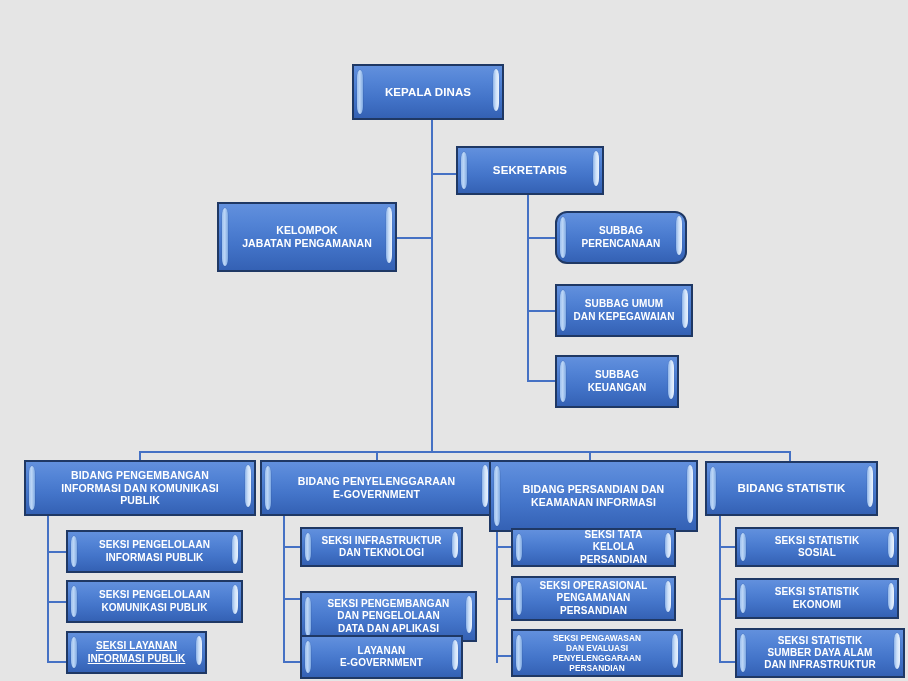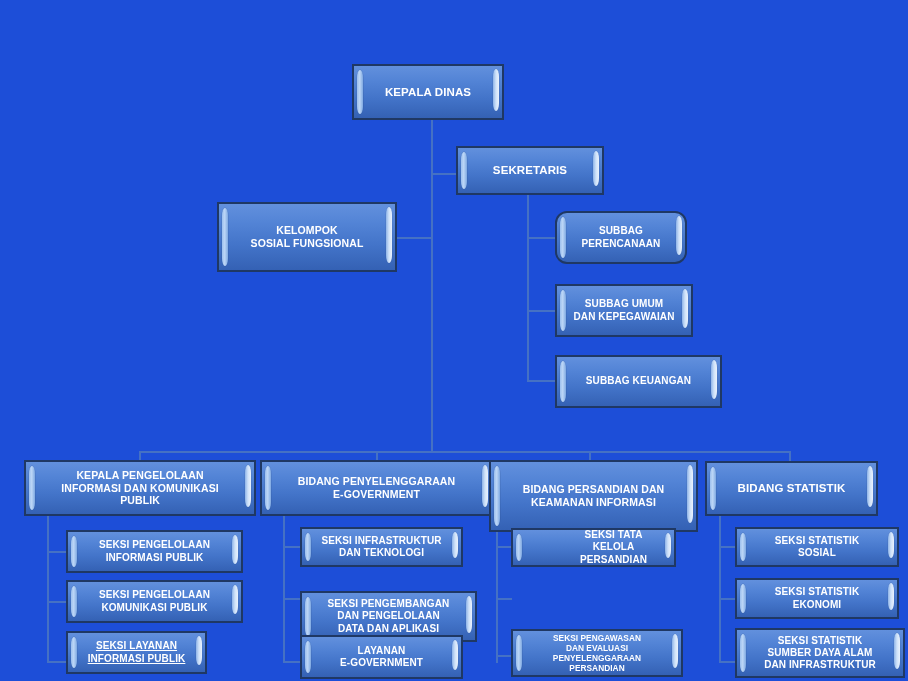--- a/index.html
+++ b/index.html
@@ -10,21 +10,21 @@
   }
   body {
     font-family: "Liberation Sans", sans-serif;
     -webkit-font-smoothing: antialiased;
   }
 
   #chart {
     position: relative;
     width: 908px;
     height: 681px;
-    background: #1d4ed8;
+    background: #e5e5e5;
     overflow: hidden;
   }
 
   
   .line {
     position: absolute;
     background: #4571c4;
   }
   .line.v { width: 2px; }
   .line.h { height: 2px; }
@@ -128,39 +128,39 @@
   <div class="node t-lg" style="left:352px; top:64px; width:152px; height:56px;">
     <span class="label">KEPALA DINAS</span>
   </div>
 
   <div class="node t-lg" style="left:456px; top:146px; width:148px; height:49px;justify-content:center;">
     <span class="label">SEKRETARIS</span>
   </div>
 
   <div class="node t-md" style="left:217px; top:202px; width:180px; height:70px;">
     <span class="label">KELOMPOK
-SOSIAL FUNGSIONAL</span>
+JABATAN PENGAMANAN</span>
   </div>
 
   <div class="node t-sm" style="left:555px; top:211px; width:132px; height:53px;border-radius:12px;">
     <span class="label">SUBBAG
 PERENCANAAN</span>
   </div>
 
   <div class="node t-sm" style="left:555px; top:284px; width:138px; height:53px;">
     <span class="label">SUBBAG  UMUM
 DAN KEPEGAWAIAN</span>
   </div>
 
-  <div class="node t-sm" style="left:555px; top:355px; width:167px; height:53px;text-align:right;">
+  <div class="node t-sm" style="left:555px; top:355px; width:124px; height:53px;">
     <span class="label">SUBBAG  KEUANGAN</span>
   </div>
 
   <div class="node t-md" style="left:24px; top:460px; width:232px; height:56px;">
-    <span class="label">KEPALA PENGELOLAAN
+    <span class="label">BIDANG PENGEMBANGAN
 INFORMASI DAN KOMUNIKASI
 PUBLIK</span>
   </div>
   <div class="node t-sm" style="left:66px; top:530px; width:177px; height:43px;">
     <span class="label">SEKSI PENGELOLAAN
 INFORMASI PUBLIK</span>
   </div>
   <div class="node t-sm" style="left:66px; top:580px; width:177px; height:43px;">
     <span class="label">SEKSI PENGELOLAAN
 KOMUNIKASI PUBLIK</span>
@@ -189,20 +189,24 @@
   </div>
 
   <div class="node t-md" style="left:489px; top:460px; width:209px; height:72px;">
     <span class="label">BIDANG PERSANDIAN DAN
 KEAMANAN INFORMASI</span>
   </div>
   <div class="node t-sm" style="left:511px; top:528px; width:165px; height:39px;padding-left:40px;">
     <span class="label">SEKSI TATA KELOLA
 PERSANDIAN</span>
   </div>
+  <div class="node t-sm" style="left:511px; top:576px; width:165px; height:45px;">
+    <span class="label">SEKSI OPERASIONAL
+PENGAMANAN PERSANDIAN</span>
+  </div>
   <div class="node t-lg" style="left:705px; top:461px; width:173px; height:55px;">
     <span class="label">BIDANG STATISTIK</span>
   </div>
 
   <div class="node t-xs" style="left:511px; top:629px; width:172px; height:48px;">
     <span class="label">SEKSI PENGAWASAN
 DAN EVALUASI
 PENYELENGGARAAN   PERSANDIAN</span>
   </div>
   <div class="node t-sm" style="left:735px; top:527px; width:164px; height:40px;">

